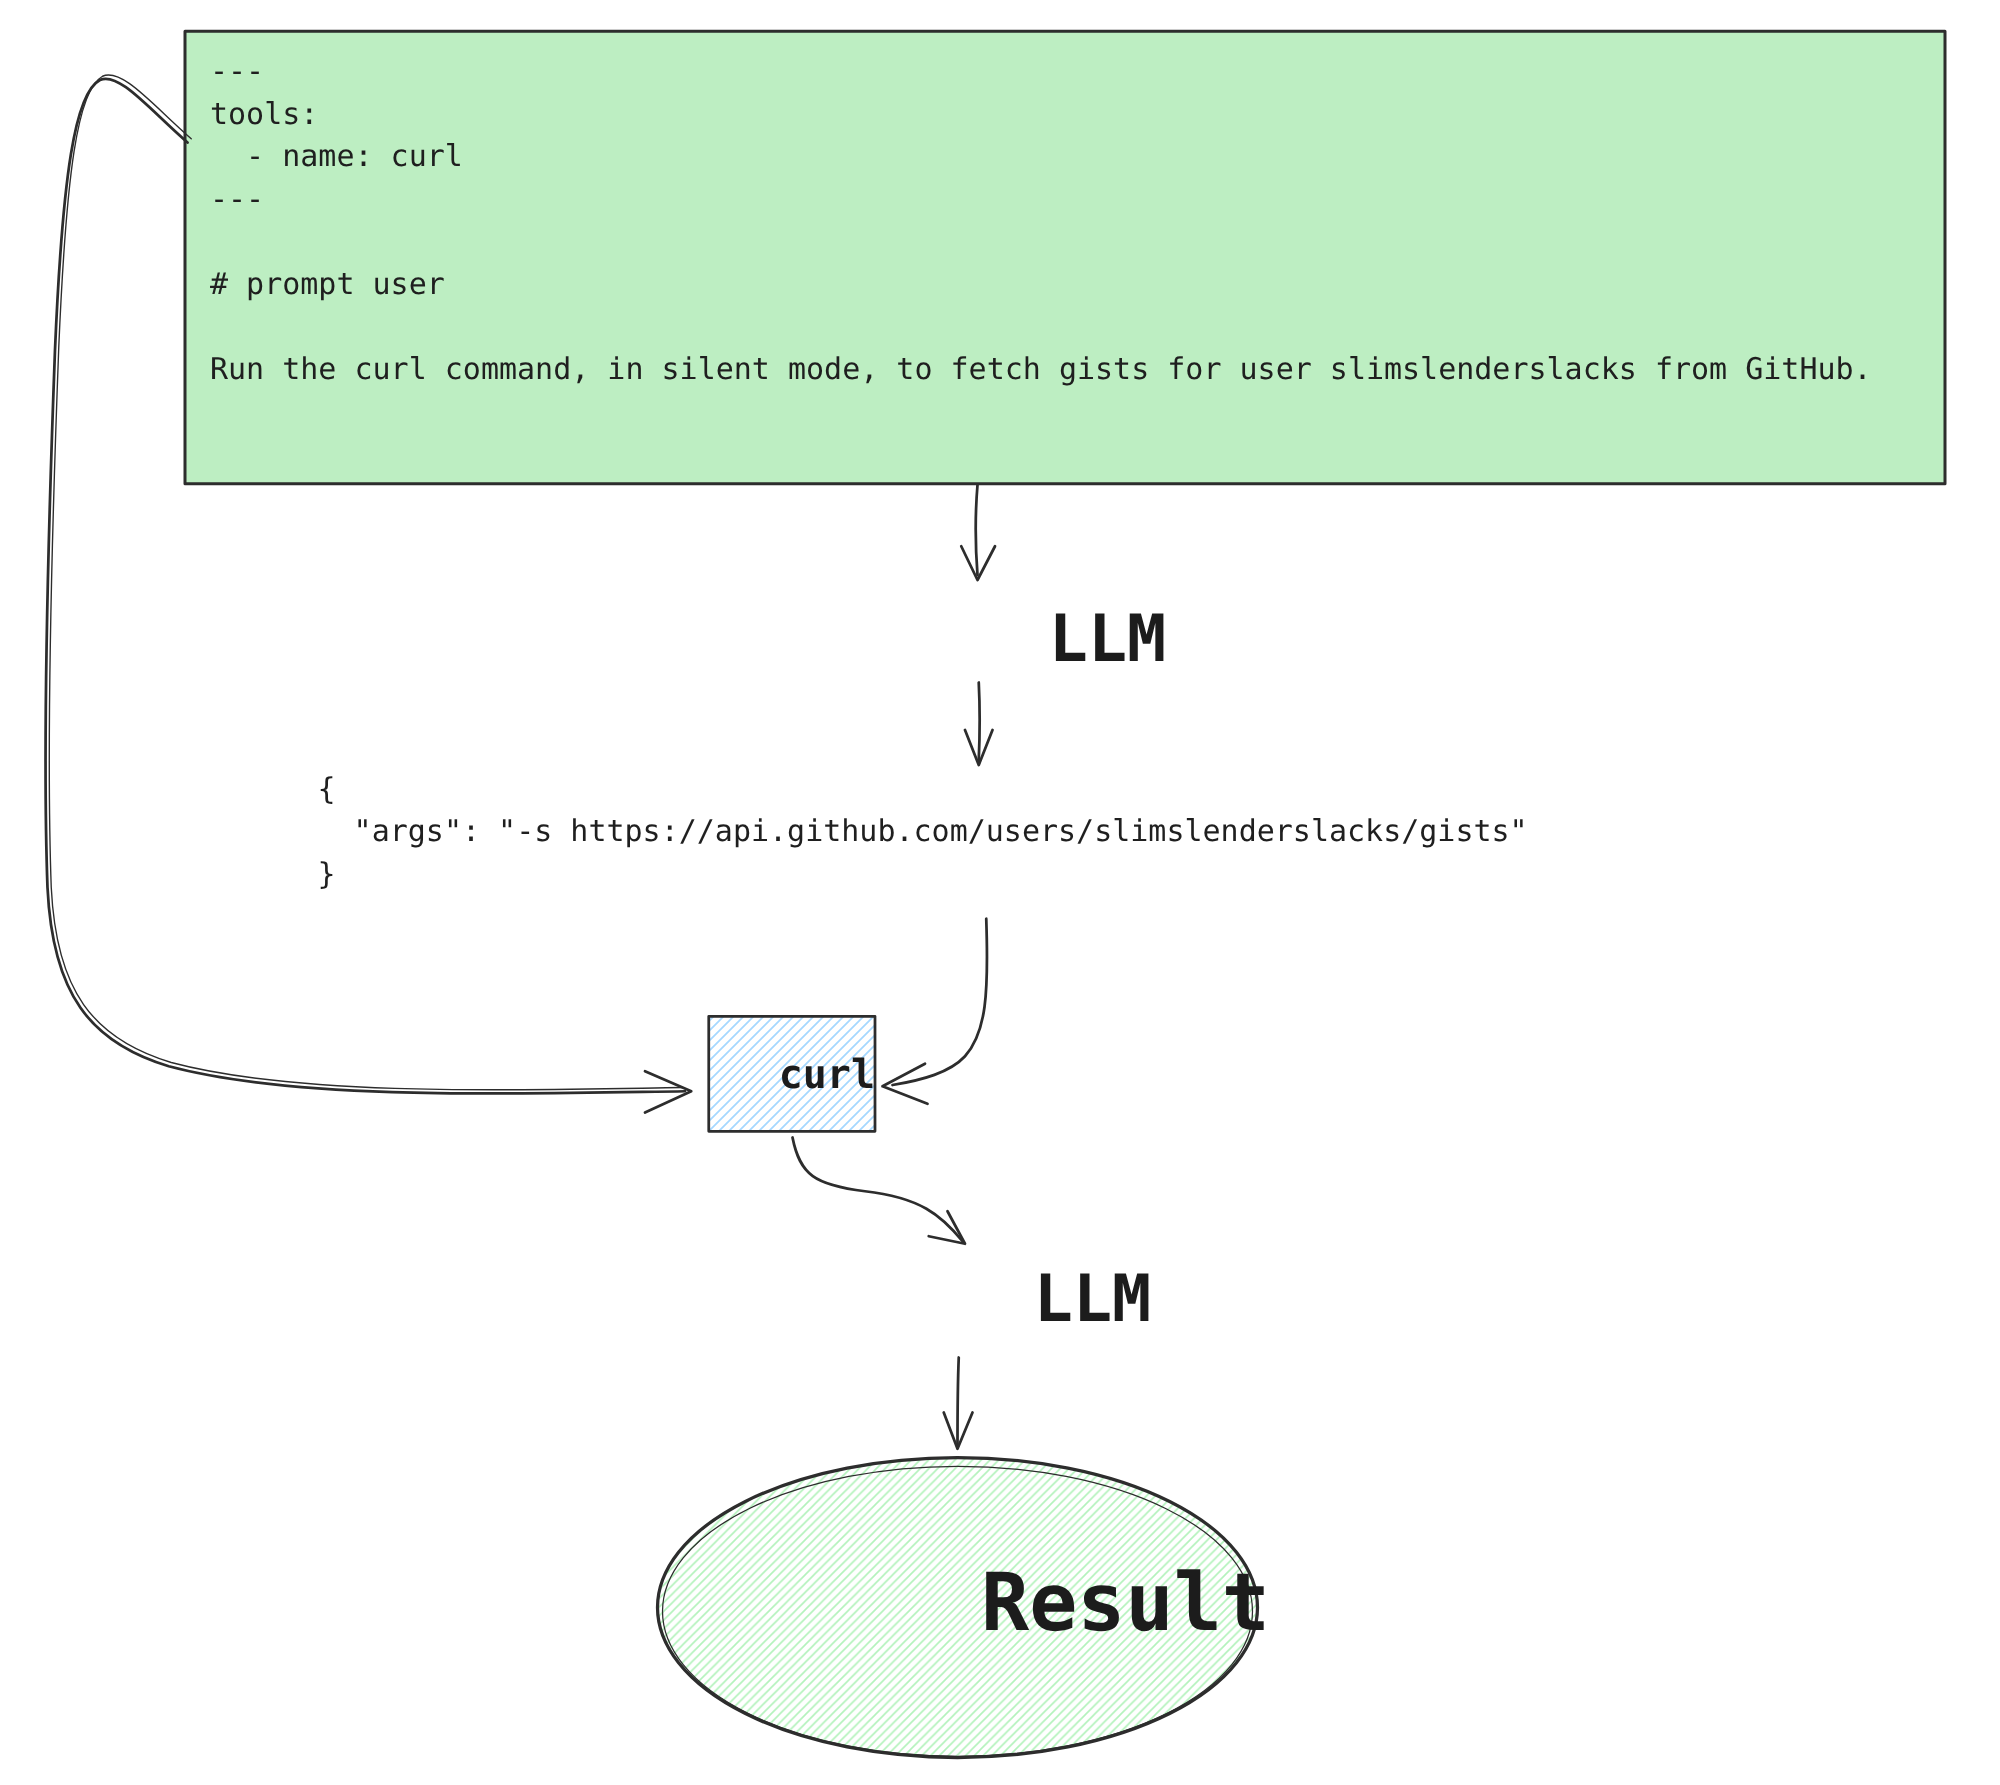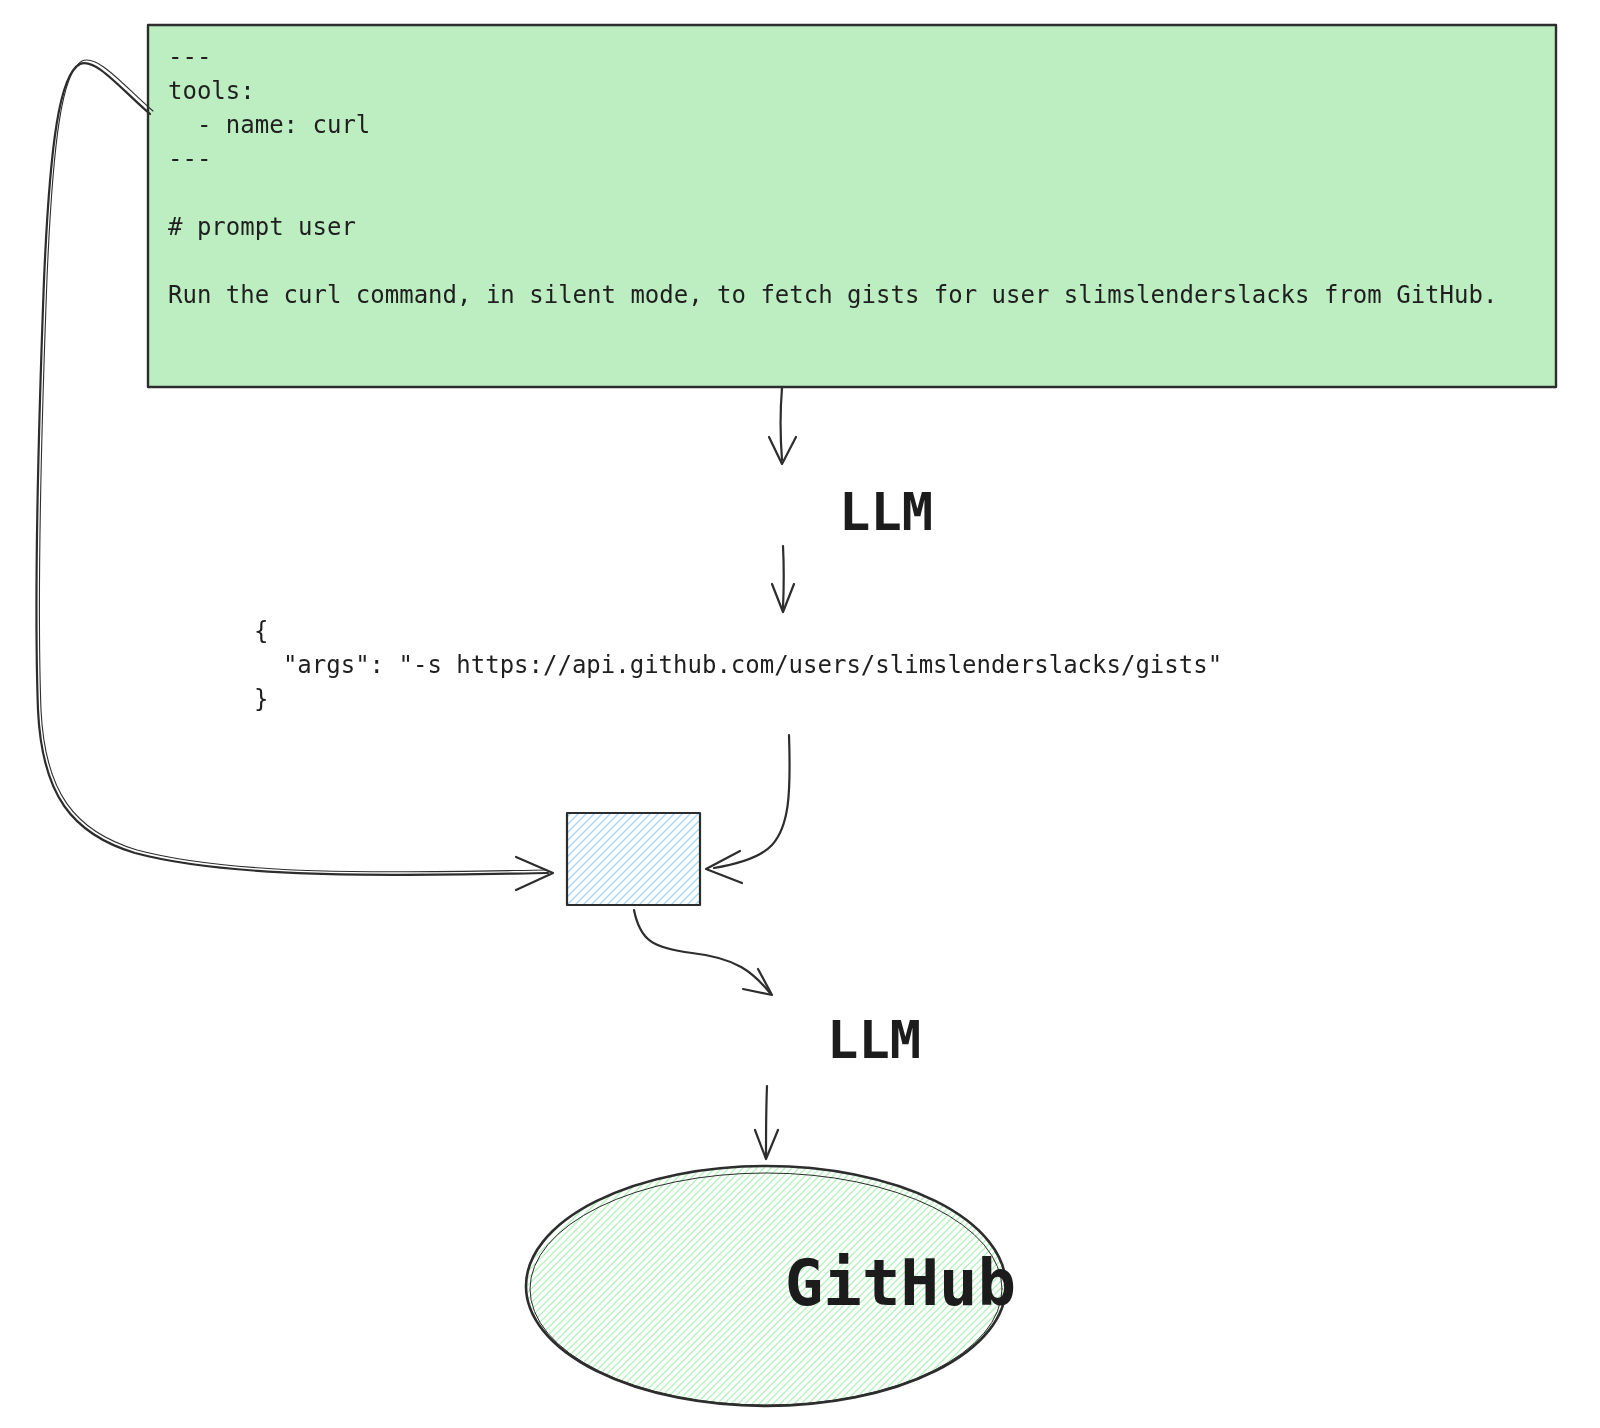--- a/index.html
+++ b/index.html
@@ -94,17 +94,18 @@
 # prompt user
 
 Run the curl command, in silent mode, to fetch gists for user slimslenderslacks from GitHub.</pre>
 
   <div class="node-label llm-label llm-top">LLM</div>
 
   <pre class="code json-code">{
   "args": "-s https://api.github.com/users/slimslenderslacks/gists"
 }</pre>
 
+  <div class="node-label curl-label">curl</div>
 
   <div class="node-label llm-label llm-bottom">LLM</div>
 
-  <div class="node-label result-label">GitHub</div>
+  <div class="node-label result-label">Result</div>
 </div>
 
 </body></html>

